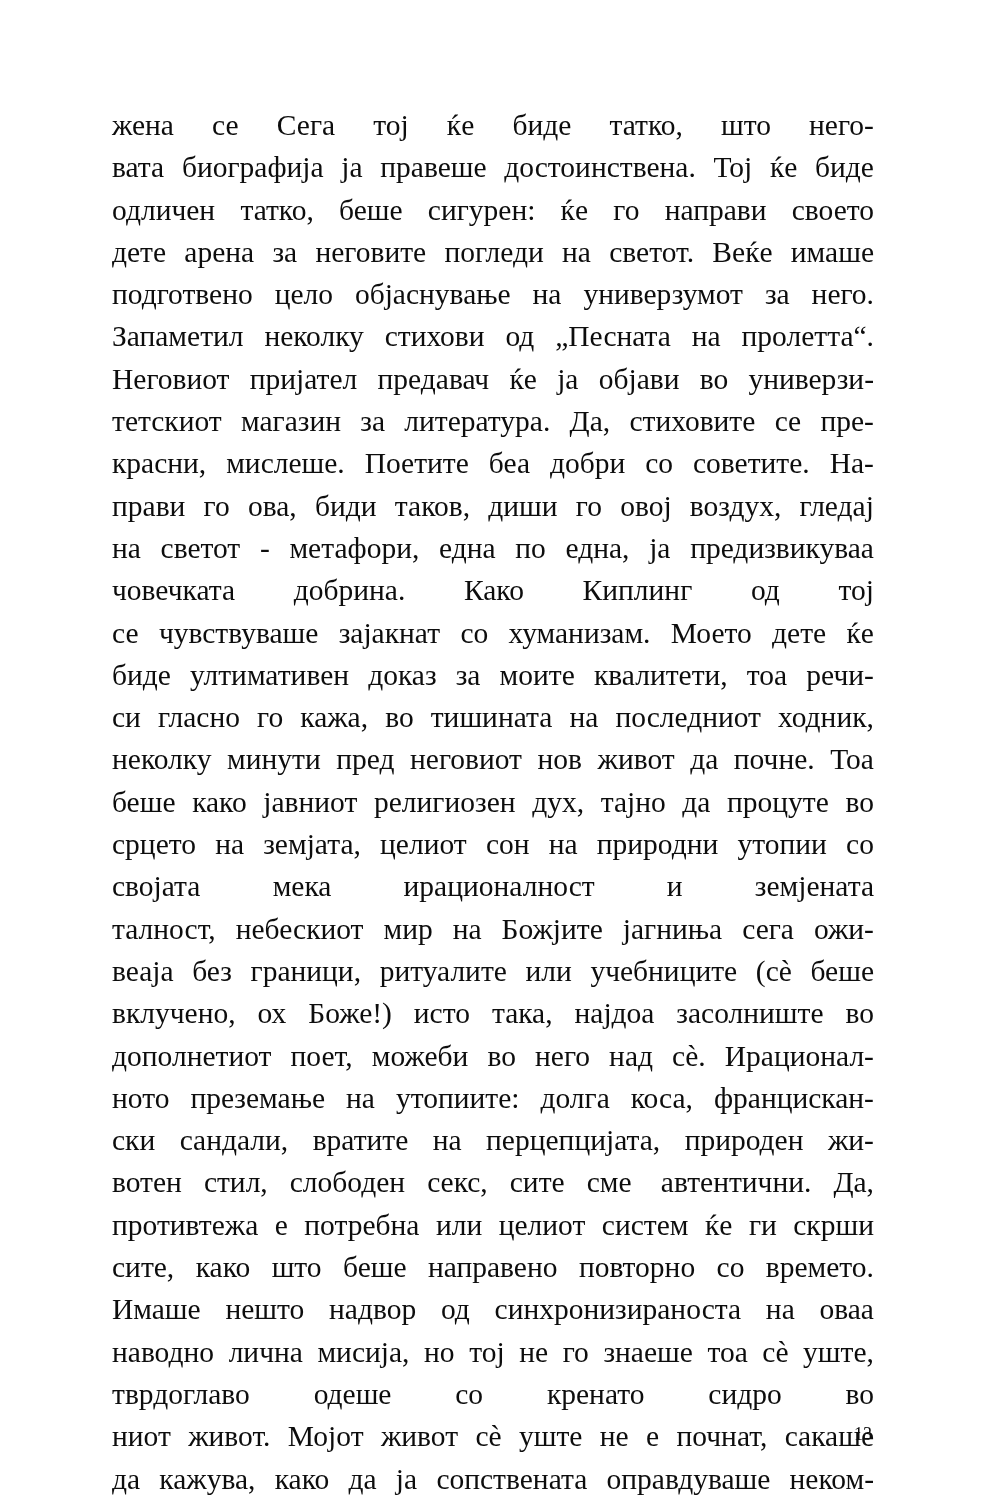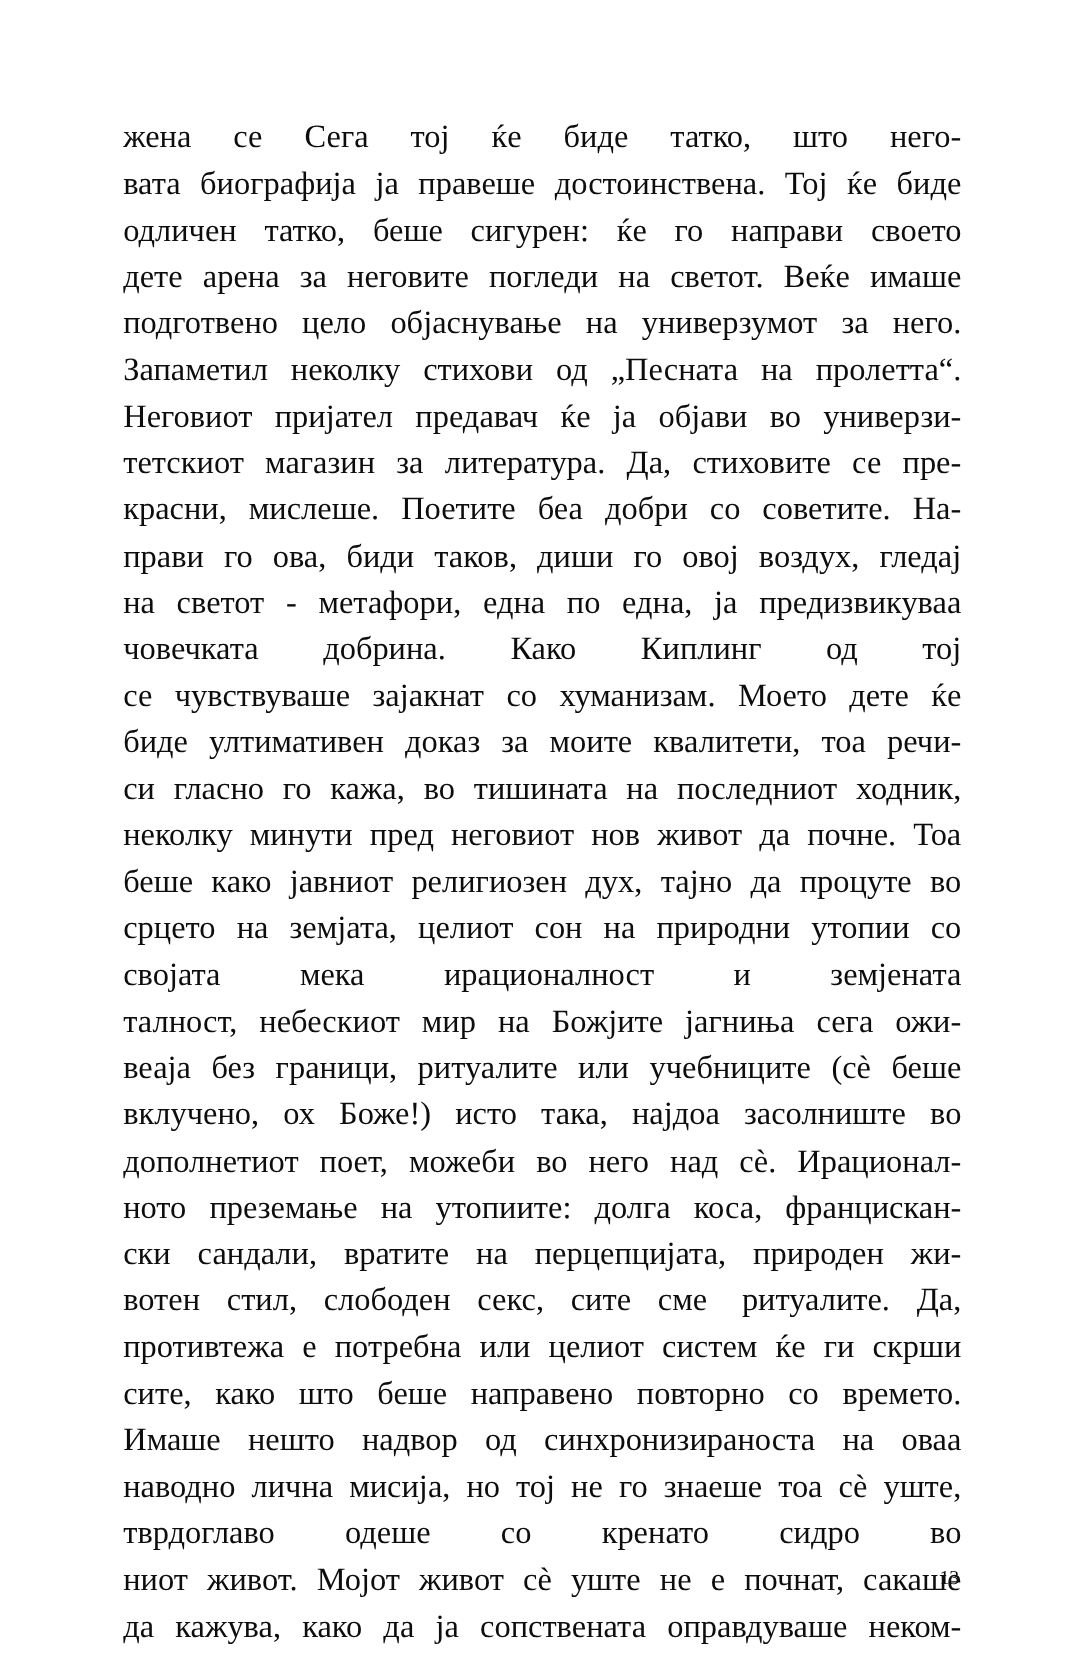--- a/index.html
+++ b/index.html
@@ -304,21 +304,21 @@
         <span>природен</span>
         <span>жи-</span>
       </div>
       <div class="line j">
         <span>вотен</span>
         <span>стил,</span>
         <span>слободен</span>
         <span>секс,</span>
         <span>сите</span>
         <span>сме</span>
-        <span> ритуалите.</span>
+        <span> автентични.</span>
         <span>Да,</span>
       </div>
       <div class="line j">
         <span>противтежа</span>
         <span>е</span>
         <span>потребна</span>
         <span>или</span>
         <span>целиот</span>
         <span>систем</span>
         <span>ќе</span>

